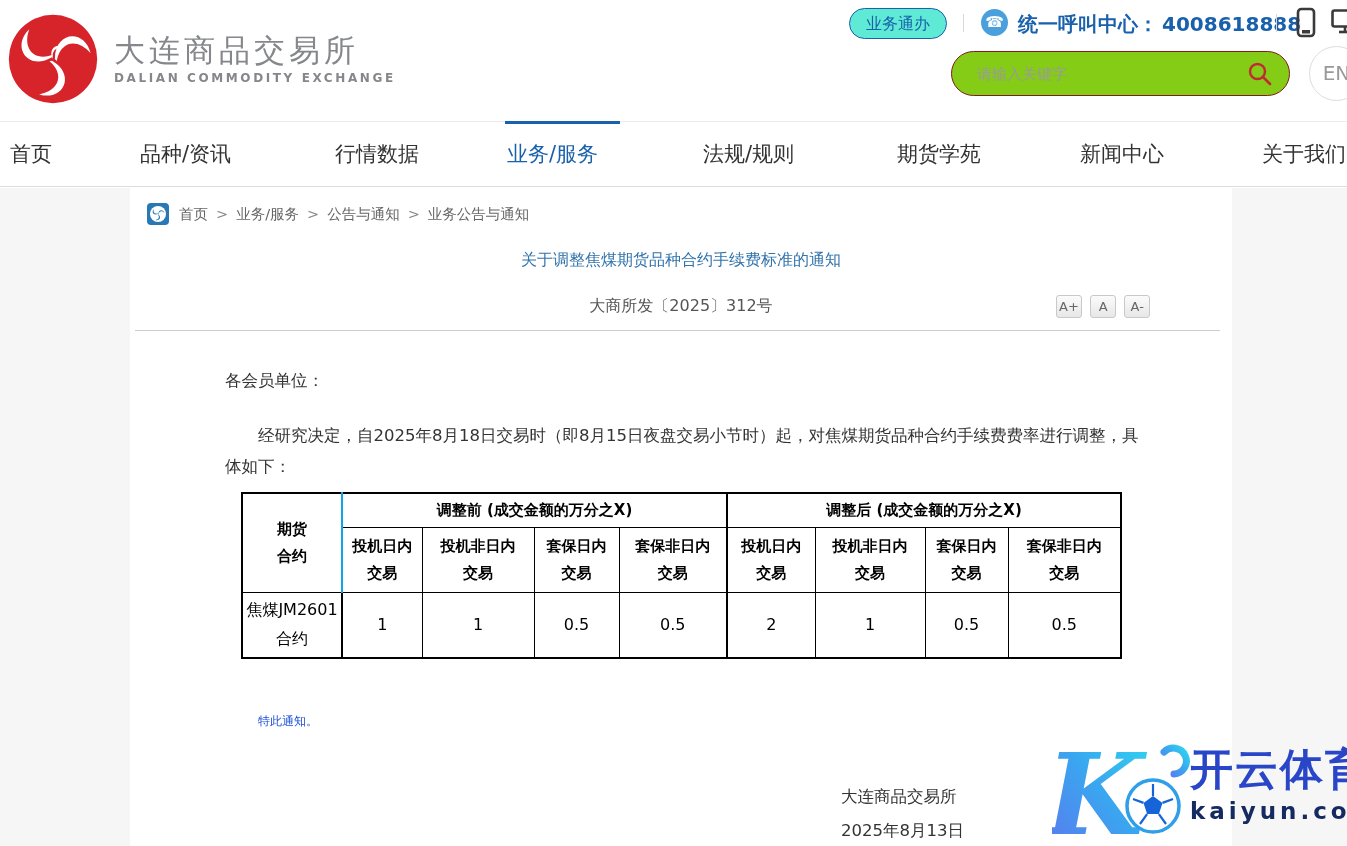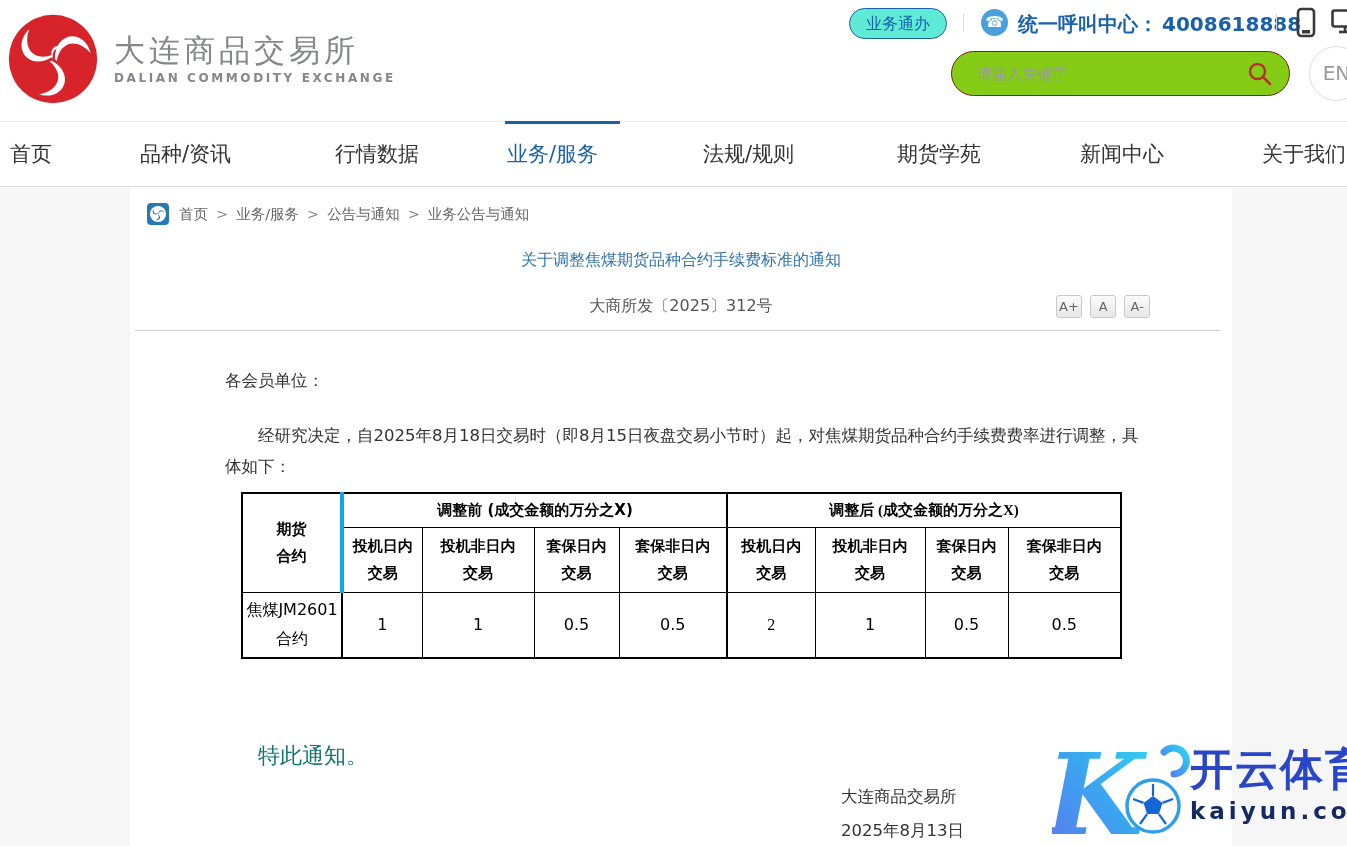--- a/index.html
+++ b/index.html
@@ -56,33 +56,33 @@
   .page-title { position:absolute; left:0; top:62px; width:1102px; text-align:center; font-size:16px; color:#3173ab; }
   .doc-number { position:absolute; left:0; top:108px; width:1102px; text-align:center; font-size:16px; color:#555; }
   .font-btns { position:absolute; left:926px; top:107px; }
   .font-btn { display:inline-block; width:26px; height:23px; margin-right:3px; border:1px solid #c9c9c9; border-radius:3px;
               background:linear-gradient(#fbfbfb,#e7e7e7); color:#666; font-size:13px; text-align:center; line-height:21px; cursor:pointer; }
   .title-divider { position:absolute; left:5px; top:142px; width:1085px; height:1px; background:#ccc; }
 
   .salutation { position:absolute; left:95px; top:182px; font-size:16.5px; color:#333; }
   .body-para { position:absolute; left:95px; top:232px; width:918px; font-size:16.5px; color:#333;
                line-height:31px; text-indent:33px; }
-  .closing { position:absolute; left:95px; top:525px; font-size:22px; color:#0f766e; text-indent:33px;margin-top:28px; }
+  .closing { position:absolute; left:95px; top:525px; font-size:12px; color:#1d4ed8; text-indent:33px; }
   .signature { position:absolute; left:711px; top:592px; font-size:16.5px; color:#333; line-height:34px; }
 
   
   .fee-table { position:absolute; left:111px; top:304px; border-collapse:collapse; table-layout:fixed;
                border:2px solid #000; color:#000; }
   .fee-table th, .fee-table td { border:1px solid #000; text-align:center; vertical-align:middle; padding:0 2px; }
   .fee-table .r1 th { height:34px; font-size:15px; font-weight:bold; }
   .fee-table .r2 th { height:65px; font-size:15px; font-weight:bold; }
   .fee-table .r3 td { height:66px; font-size:16px; font-weight:normal; }
-  .fee-table .corner { font-size:16px; font-weight:bold; border-right:4px solid #0ea5e9; }
+  .fee-table .corner { font-size:16px; font-weight:bold; border-right:2px solid #0ea5e9; }
   .fee-table .contract { font-size:16px; font-weight:bold; border-right:2px solid #000; }
-  .fee-table .thickL { border-left:2px solid #000;font-family:Liberation Serif, serif; }
+  .fee-table .thickL { border-left:2px solid #000; }
   .pre { white-space:pre-line; line-height:1.8; }
 
   
   .watermark { position:absolute; left:1052px; top:738px; display:flex; align-items:flex-start; cursor:pointer; z-index:5; }
   .wm-texts { margin-left:-4px; padding-top:8px; }
   .wm-cn { font-size:43px; font-weight:bold; color:#2946c8; letter-spacing:2px; line-height:1.1; }
   .wm-domain { font-size:23px; font-weight:bold; color:#152a60; letter-spacing:4px; margin-top:5px; }
 </style>
 </head>
 <body>

